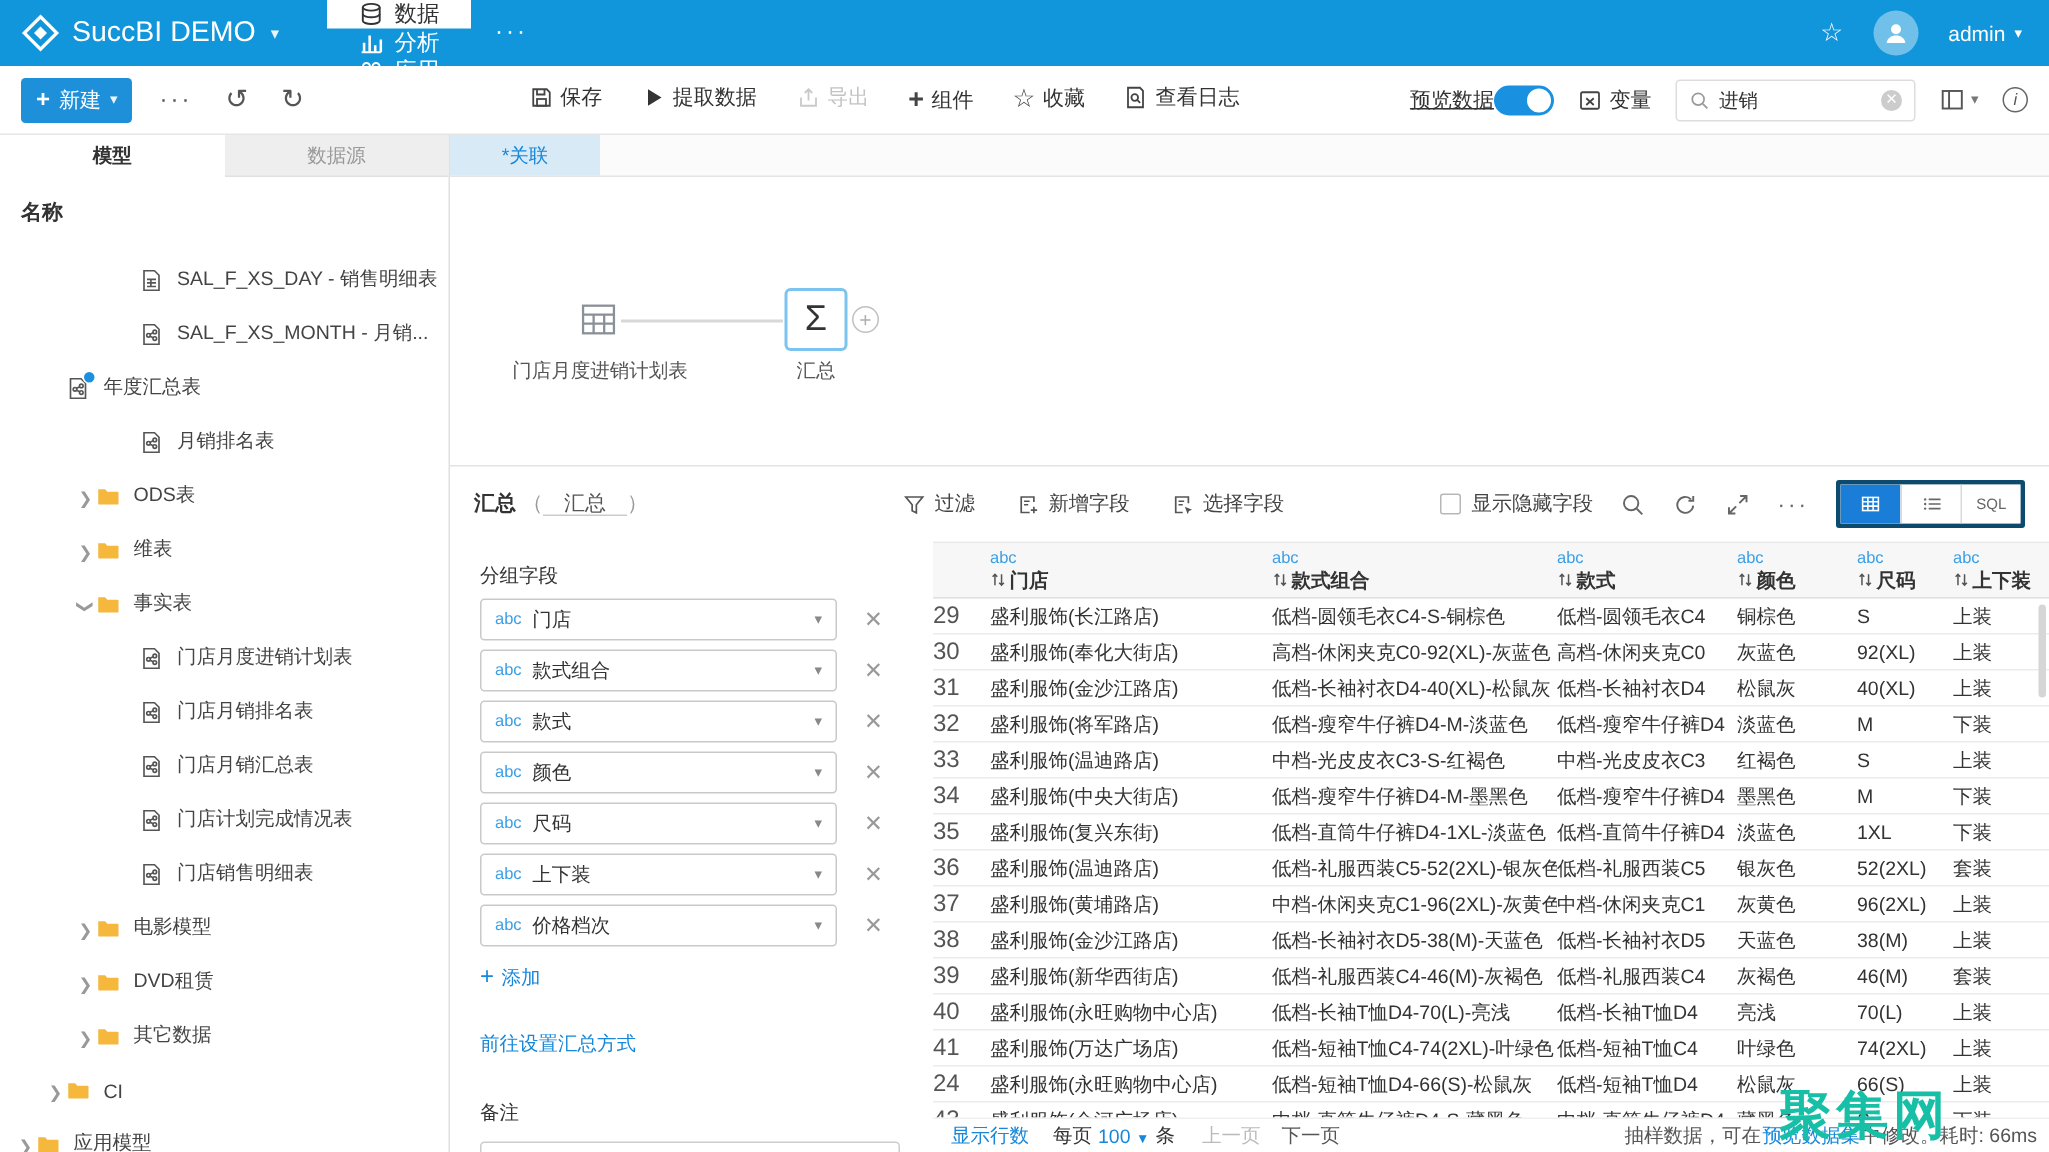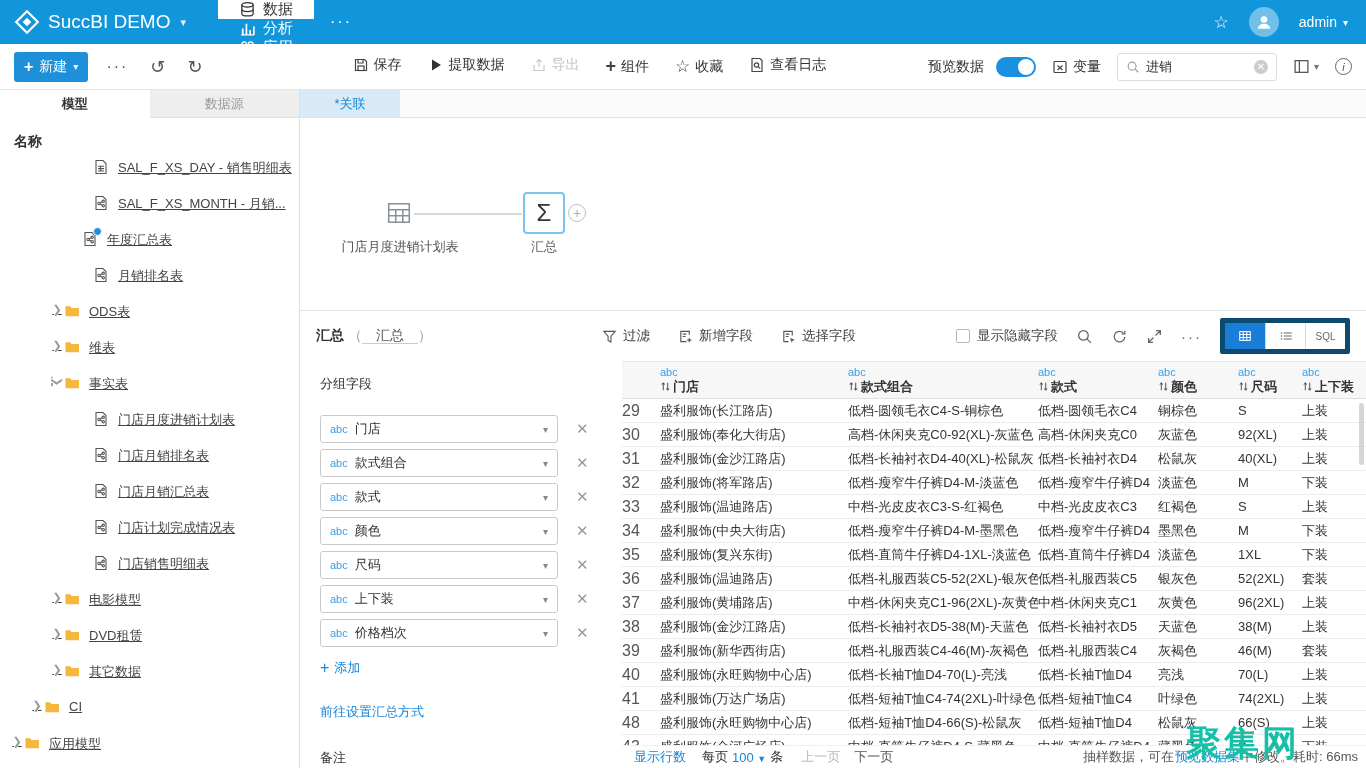--- a/index.html
+++ b/index.html
@@ -34,41 +34,41 @@
   .tb-dots { color:#555; font-size:16px; letter-spacing:2px; margin-left:18px; cursor:pointer; }
   .tb-undo,.tb-redo { font-size:18px; color:#555; margin-left:22px; cursor:pointer; }
   .tb-center { display:flex; align-items:flex-start; gap:26px; margin-left:150px; }
   .tb-btn { display:flex; align-items:center; gap:5px; font-size:14px; color:#333; cursor:pointer; white-space:nowrap; }
   .tb-btn svg { width:16px; height:16px; stroke:#444; fill:none; stroke-width:1.2; }
   .tb-btn.disabled { color:#c3c3c3; cursor:default; }
   .tb-btn.disabled svg { stroke:#c9c9c9; }
   .tb-btn .plus { font-size:18px; font-weight:bold; color:#444; }
   .tb-btn .star { color:#444; }
   .tb-right { margin-left:auto; display:flex; align-items:center; gap:16px; }
-  .toggle-wrap { display:flex; align-items:center; gap:12px; font-size:14px; }
+  .toggle-wrap { display:flex; align-items:center; gap:0; font-size:14px;text-decoration:underline; }
   .toggle { width:40px; height:20px; border-radius:10px; background:#1a90e0; position:relative; cursor:pointer; }
   .toggle .knob { position:absolute; top:2px; left:22px; width:16px; height:16px; border-radius:50%; background:#fff; }
   .searchbox { width:160px; height:28px; border:1px solid #ddd; border-radius:3px; display:flex; align-items:center; padding:0 8px; gap:6px; }
   .searchbox svg { width:14px; height:14px; stroke:#999; fill:none; stroke-width:1.3; flex:none; }
   .searchbox input { border:none; outline:none; flex:1; font-size:13px; color:#333; min-width:0; font-family:inherit; }
   .clear-btn { width:14px; height:14px; border-radius:50%; background:#ccc; color:#fff; font-size:10px; line-height:14px; text-align:center; cursor:pointer; flex:none; }
   .icon-plain { display:flex; align-items:center; gap:4px; color:#555; cursor:pointer; }
   .icon-plain svg { width:17px; height:17px; stroke:#555; fill:none; stroke-width:1.2; }
   .icon-plain .chev { font-size:10px; color:#777; }
   .info-i { width:17px; height:17px; border:1px solid #666; border-radius:50%; color:#555; font-size:11px; display:flex; align-items:center; justify-content:center; font-style:italic; cursor:pointer; }
 
   
   .main { flex:1; display:flex; overflow:hidden; }
   .sidebar { width:300px; flex:none; border-right:1px solid #e0e0e0; display:flex; flex-direction:column; }
   .side-tabs { height:28px; display:flex; flex:none; }
   .side-tab { flex:1; display:flex; align-items:center; justify-content:center; font-size:13px; color:#999; background:#eee; border-bottom:1px solid #e0e0e0; cursor:pointer; }
   .side-tab.active { background:#fff; color:#333; font-weight:bold; border-bottom:none; }
   .name-header { padding:15px 14px 8px 14px; font-size:14px; font-weight:bold; flex:none; }
   .tree { flex:1; overflow:hidden; }
-  .tree-row { height:36px; display:flex; align-items:flex-start; font-size:13px; color:#444; cursor:pointer; white-space:nowrap;text-decoration:underline; }
+  .tree-row { height:36px; display:flex; align-items:flex-end; font-size:13px; color:#444; cursor:pointer; white-space:nowrap; }
   .tree-arrow { width:14px; color:#999; font-size:11px; display:inline-flex; justify-content:center; flex:none; }
   .tree-arrow.open { transform:rotate(90deg); }
   .tree-icon { width:18px; height:16px; margin-right:7px; position:relative; display:inline-flex; flex:none; }
   .tree-icon svg { width:16px; height:16px; }
   .tree-badge { position:absolute; top:-4px; right:-2px; width:9px; height:9px; border-radius:50%; background:#1a90e0; border:1px solid #fff; }
   .tree-label { overflow:hidden; text-overflow:ellipsis; }
 
   .content { flex:1; display:flex; flex-direction:column; overflow:hidden; position:relative; }
   .tabstrip { height:28px; background:#fbfbfb; border-bottom:1px solid #e4e4e4; display:flex; flex:none; }
   .doc-tab { width:100px; background:#d9eaf7; color:#1687d9; font-size:13px; display:flex; align-items:center; justify-content:center; cursor:pointer; }
@@ -90,31 +90,31 @@
   .panel-name .inner { color:#555; border-bottom:1px solid #ccc; padding:0 14px; cursor:text; }
   .panel-actions { display:flex; gap:28px; margin-left:170px; }
   .pa-btn { display:flex; align-items:center; gap:6px; font-size:13.5px; color:#444; cursor:pointer; }
   .pa-btn svg { width:15px; height:15px; stroke:#555; fill:none; stroke-width:1.2; }
   .panel-tools { margin-left:auto; display:flex; align-items:center; gap:18px; }
   .chk-wrap { display:flex; align-items:center; gap:7px; font-size:13.5px; color:#444; cursor:pointer; }
   .chk { width:14px; height:14px; border:1px solid #b7b7b7; border-radius:2px; background:#fff; }
   .ptool { width:17px; height:17px; display:flex; cursor:pointer; }
   .ptool svg { width:17px; height:17px; stroke:#666; fill:none; stroke-width:1.2; }
   .pdots { color:#666; font-size:15px; letter-spacing:2px; cursor:pointer; }
-  .viewgroup { display:flex; border:5px solid #0c4a6e; border-radius:2px; overflow:hidden; }
+  .viewgroup { display:flex; border:3px solid #0c4a6e; border-radius:2px; overflow:hidden; }
   .vbtn { width:40px; height:26px; display:flex; align-items:center; justify-content:center; background:#fff; cursor:pointer; border-left:1px solid #d9d9d9; color:#666; font-size:10px; }
   .vbtn:first-child { border-left:none; }
   .vbtn.active { background:#1a7ed8; }
   .vbtn svg { width:14px; height:14px; fill:none; stroke-width:1.2; }
   .vbtn.active svg { stroke:#fff; }
   .vbtn svg.gray { stroke:#666; }
 
   .panel-body { flex:1; display:flex; overflow:hidden; }
   .form-col { width:322px; flex:none; padding:14px 0 0 20px; overflow:hidden; }
-  .group-label { font-size:13px; color:#333; margin-bottom:22px; }
+  .group-label { font-size:13px; color:#333; margin-bottom:6px; }
   .gf-row { display:flex; align-items:center; margin-bottom:6px; }
   .gf-select { width:238px; height:28px; border:1px solid #c9c9c9; border-radius:3px; display:flex; align-items:center; padding:0 9px; gap:7px; cursor:pointer; background:#fff; }
   .gf-abc { color:#3a9fe6; font-size:11px; flex:none; }
   .gf-name { font-size:13px; color:#333; flex:1; }
   .gf-chev { color:#888; font-size:10px; }
   .gf-x { margin-left:18px; color:#999; font-size:15px; cursor:pointer; }
   .add-link { margin-top:12px; color:#1687d9; font-size:13px; display:flex; align-items:center; gap:5px; cursor:pointer; }
   .add-link .plus { font-size:16px; }
   .setup-link { margin-top:26px; color:#1687d9; font-size:13px; cursor:pointer; }
   .note-label { margin-top:28px; font-size:13px; color:#333; }
@@ -353,21 +353,21 @@
               <svg viewBox="0 0 16 16" stroke="#555" fill="none" stroke-width="1.1">
                 <path d="M3 1.5h7l3 3v10H3z"></path>
                 <circle cx="6" cy="8.5" r="1.2"></circle>
                 <circle cx="10.2" cy="6.3" r="1.2"></circle>
                 <circle cx="10.2" cy="10.7" r="1.2"></circle>
                 <path d="M7 7.9l2.2-1.1M7 9.1l2.2 1.1"></path>
               </svg>
             </span>
        <span class="tree-label">SAL_F_XS_MONTH - 月销...</span>
           </div>
-          <div class="tree-row" style="padding-left:82px">
+          <div class="tree-row" style="padding-left:44px">
        <span class="tree-icon">
               <svg viewBox="0 0 16 16" stroke="#555" fill="none" stroke-width="1.1">
                 <path d="M3 1.5h7l3 3v10H3z"></path>
                 <circle cx="6" cy="8.5" r="1.2"></circle>
                 <circle cx="10.2" cy="6.3" r="1.2"></circle>
                 <circle cx="10.2" cy="10.7" r="1.2"></circle>
                 <path d="M7 7.9l2.2-1.1M7 9.1l2.2 1.1"></path>
               </svg>
               <span class="tree-badge"></span>
             </span>
@@ -854,21 +854,21 @@
                 <div class="trow">
     <span class="td rn">41</span>
                   <span class="td c0">盛利服饰(万达广场店)</span>
                   <span class="td c1">低档-短袖T恤C4-74(2XL)-叶绿色</span>
                   <span class="td c2">低档-短袖T恤C4</span>
                   <span class="td c3">叶绿色</span>
                   <span class="td c4">74(2XL)</span>
                   <span class="td c5">上装</span>
                 </div>
                 <div class="trow">
-    <span class="td rn">48</span>
+    <span class="td rn">24</span>
                   <span class="td c0">盛利服饰(永旺购物中心店)</span>
                   <span class="td c1">低档-短袖T恤D4-66(S)-松鼠灰</span>
                   <span class="td c2">低档-短袖T恤D4</span>
                   <span class="td c3">松鼠灰</span>
                   <span class="td c4">66(S)</span>
                   <span class="td c5">上装</span>
                 </div>
                 <div class="trow">
     <span class="td rn">43</span>
                   <span class="td c0">盛利服饰(金河广场店)</span>

